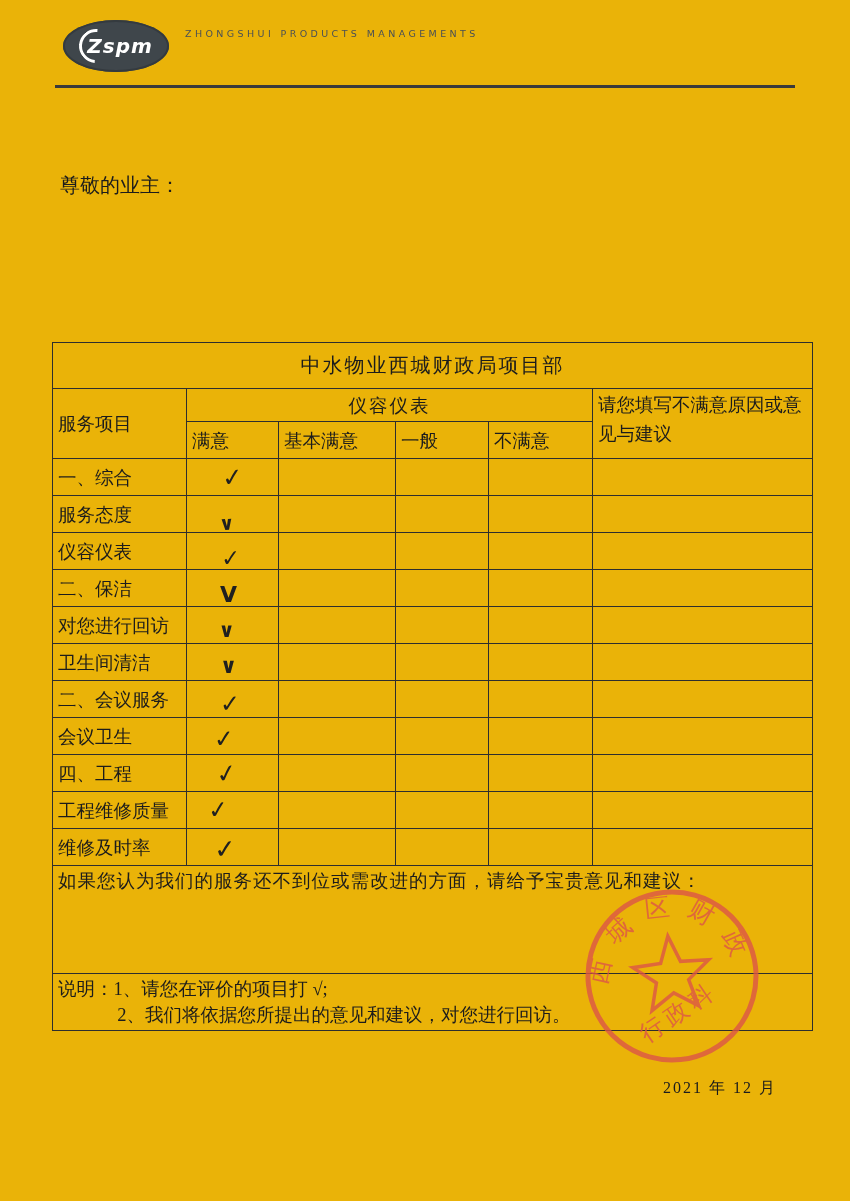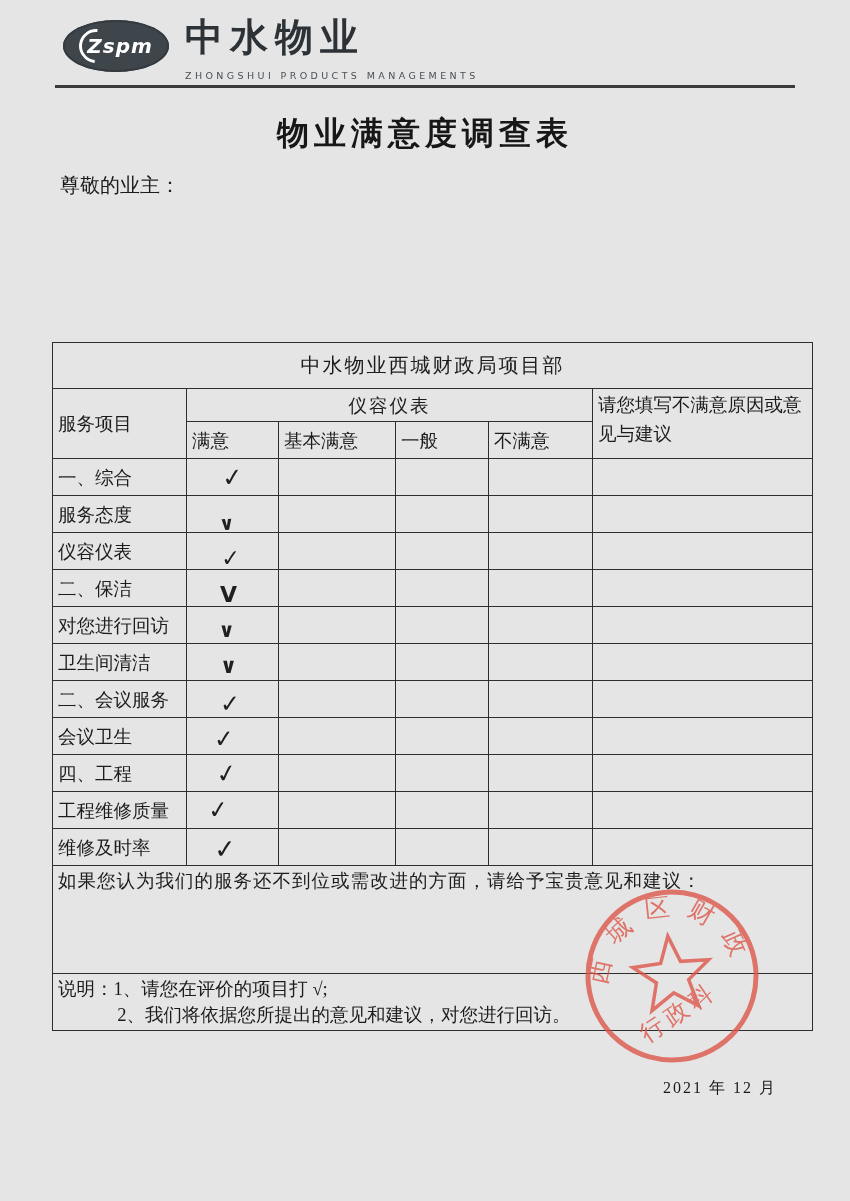--- a/index.html
+++ b/index.html
@@ -1,21 +1,21 @@
 <!DOCTYPE html>
 <html><head>
 <meta charset="utf-8">
 <style>
   * { margin: 0; padding: 0; box-sizing: border-box; }
   html, body { background: #ffffff; }
   body { font-family: "Liberation Serif", "DejaVu Serif", serif; color: #1e1e1e; }
   .page {
     position: relative;
     width: 850px; height: 1201px;
-    background: #e5e5e5;
+    background: #eab308;
     overflow: hidden;
   }
 
   
   .header {
     position: absolute; top: 0; left: 55px; right: 55px;
     height: 88px;
     border-bottom: 3px solid #3a3a3a;
   }
   .brand { position: absolute; top: 16px; left: 8px; display: flex; align-items: flex-start; }
@@ -133,27 +133,25 @@
 
 <div class="page">
 
   <div class="header">
     <div class="brand">
       <div class="logo-ellipse">
         <span class="logo-swoosh"></span>
         <span class="logo-text">Zspm</span>
       </div>
       <div class="brand-names">
-        <div class="brand-cn">中水物业</div>
         <div class="brand-en">ZHONGSHUI PRODUCTS MANAGEMENTS</div>
       </div>
     </div>
   </div>
 
-  <div class="doc-title">物业满意度调查表</div>
 
   <div class="salutation">尊敬的业主：</div>
 
   <table class="survey">
     <colgroup>
       <col style="width:134px">
         <col style="width:92px">
         <col style="width:117px">
       <col style="width:93px">
         <col style="width:104px">

